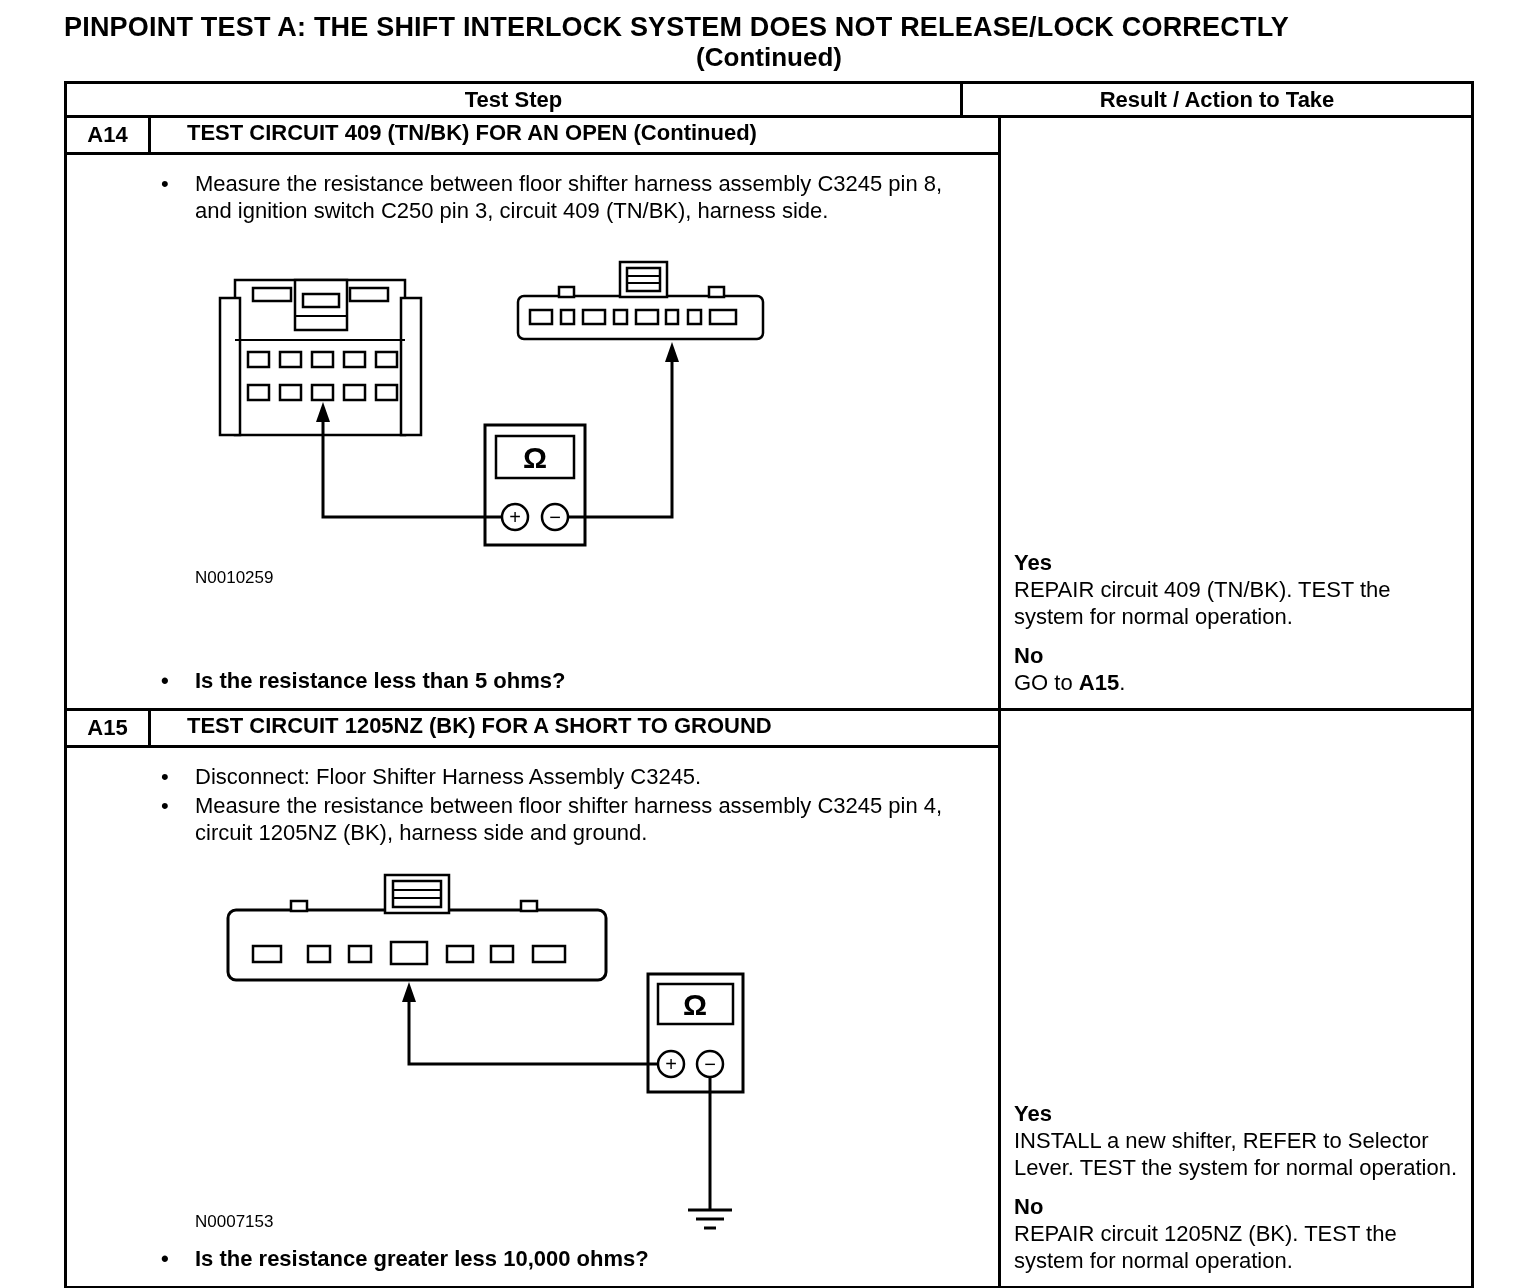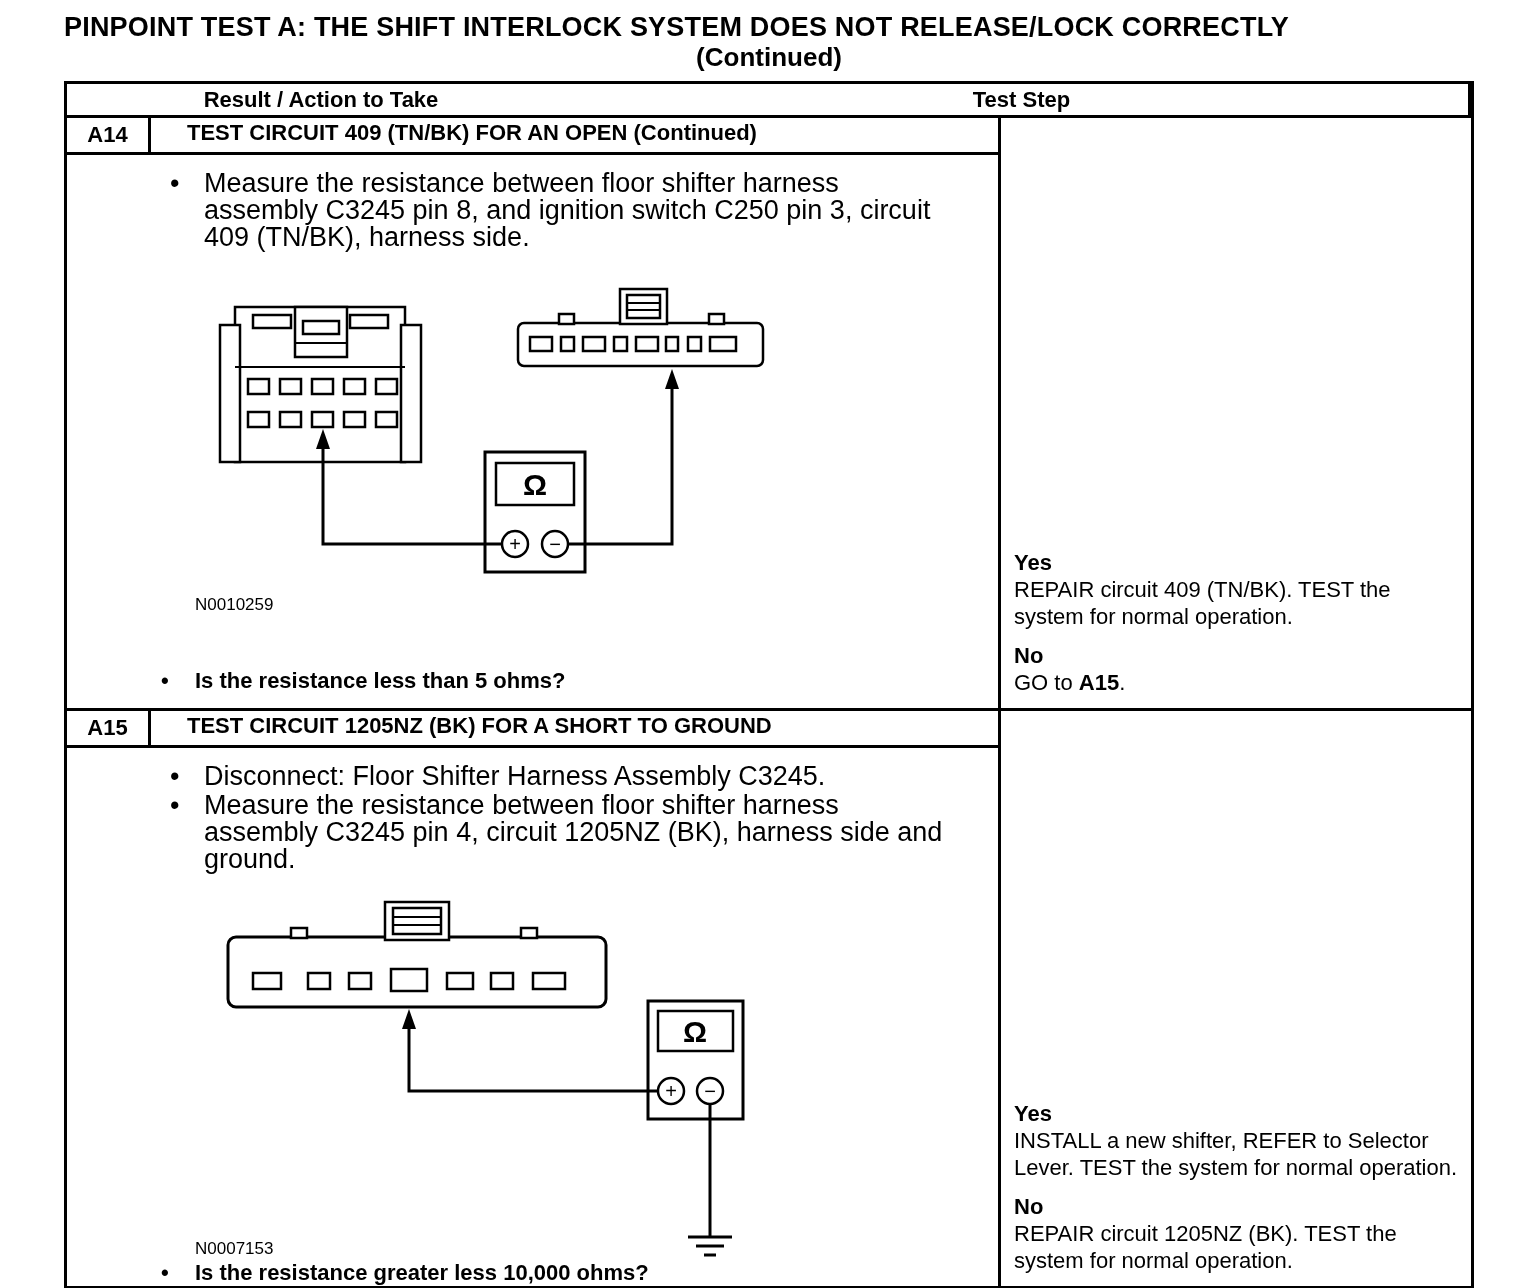--- a/index.html
+++ b/index.html
@@ -33,21 +33,21 @@
   .cell-right {
     width:470px; display:flex; flex-direction:column; justify-content:flex-end;
     padding:0 10px 12px 13px; font-size:22px; line-height:27px;
   }
 
   .step-header { display:flex; border-bottom:3px solid #000; font-weight:bold; font-size:22px;gap:25px; }
   .step-id { width:84px; border-right:3px solid #000; display:flex; align-items:center; justify-content:center; padding:4px 0; }
   .step-title { display:flex; align-items:center; padding:0 0 4px 11px; }
 
   .bullets { margin:15px 20px 0 128px; }
-  .bullet { position:relative; font-size:27px; line-height:27px; max-width:750px; margin-bottom:2px;margin-left:9px; }
+  .bullet { position:relative; font-size:22px; line-height:27px; max-width:750px; margin-bottom:2px; }
   .bullet::before { content:"\2022"; position:absolute; left:-34px; }
 
   .figure { margin-left:126px; margin-top:26px; }
   .figure-label { font-size:17px; margin-left:128px; margin-top:16px; }
   .fig-label-overlay { margin-top:-28px; }
 
   .question { position:relative; margin:auto 0 14px 128px; font-weight:bold; font-size:22px; line-height:27px; }
   .question::before { content:"\2022"; position:absolute; left:-34px; }
 
   .result-label { font-weight:bold; margin-top:12px; }
@@ -66,22 +66,22 @@
 <body>
 
 <div class="page">
 
   <div class="title">PINPOINT TEST  A: THE SHIFT INTERLOCK SYSTEM DOES NOT RELEASE/LOCK CORRECTLY</div>
   <div class="subtitle">(Continued)</div>
 
   <div class="test-table">
 
     <div class="tbl-header">
+      <div class="th th-left">Test Step</div>
       <div class="th th-right">Result / Action to Take</div>
-      <div class="th th-left">Test Step</div>
     </div>
 
     <div class="trow trow-a14">
       <div class="cell-left">
 
         <div class="step-header">
           <div class="step-id">A14</div>
           <div class="step-title">TEST CIRCUIT 409 (TN/BK) FOR AN OPEN (Continued)</div>
         </div>
 

